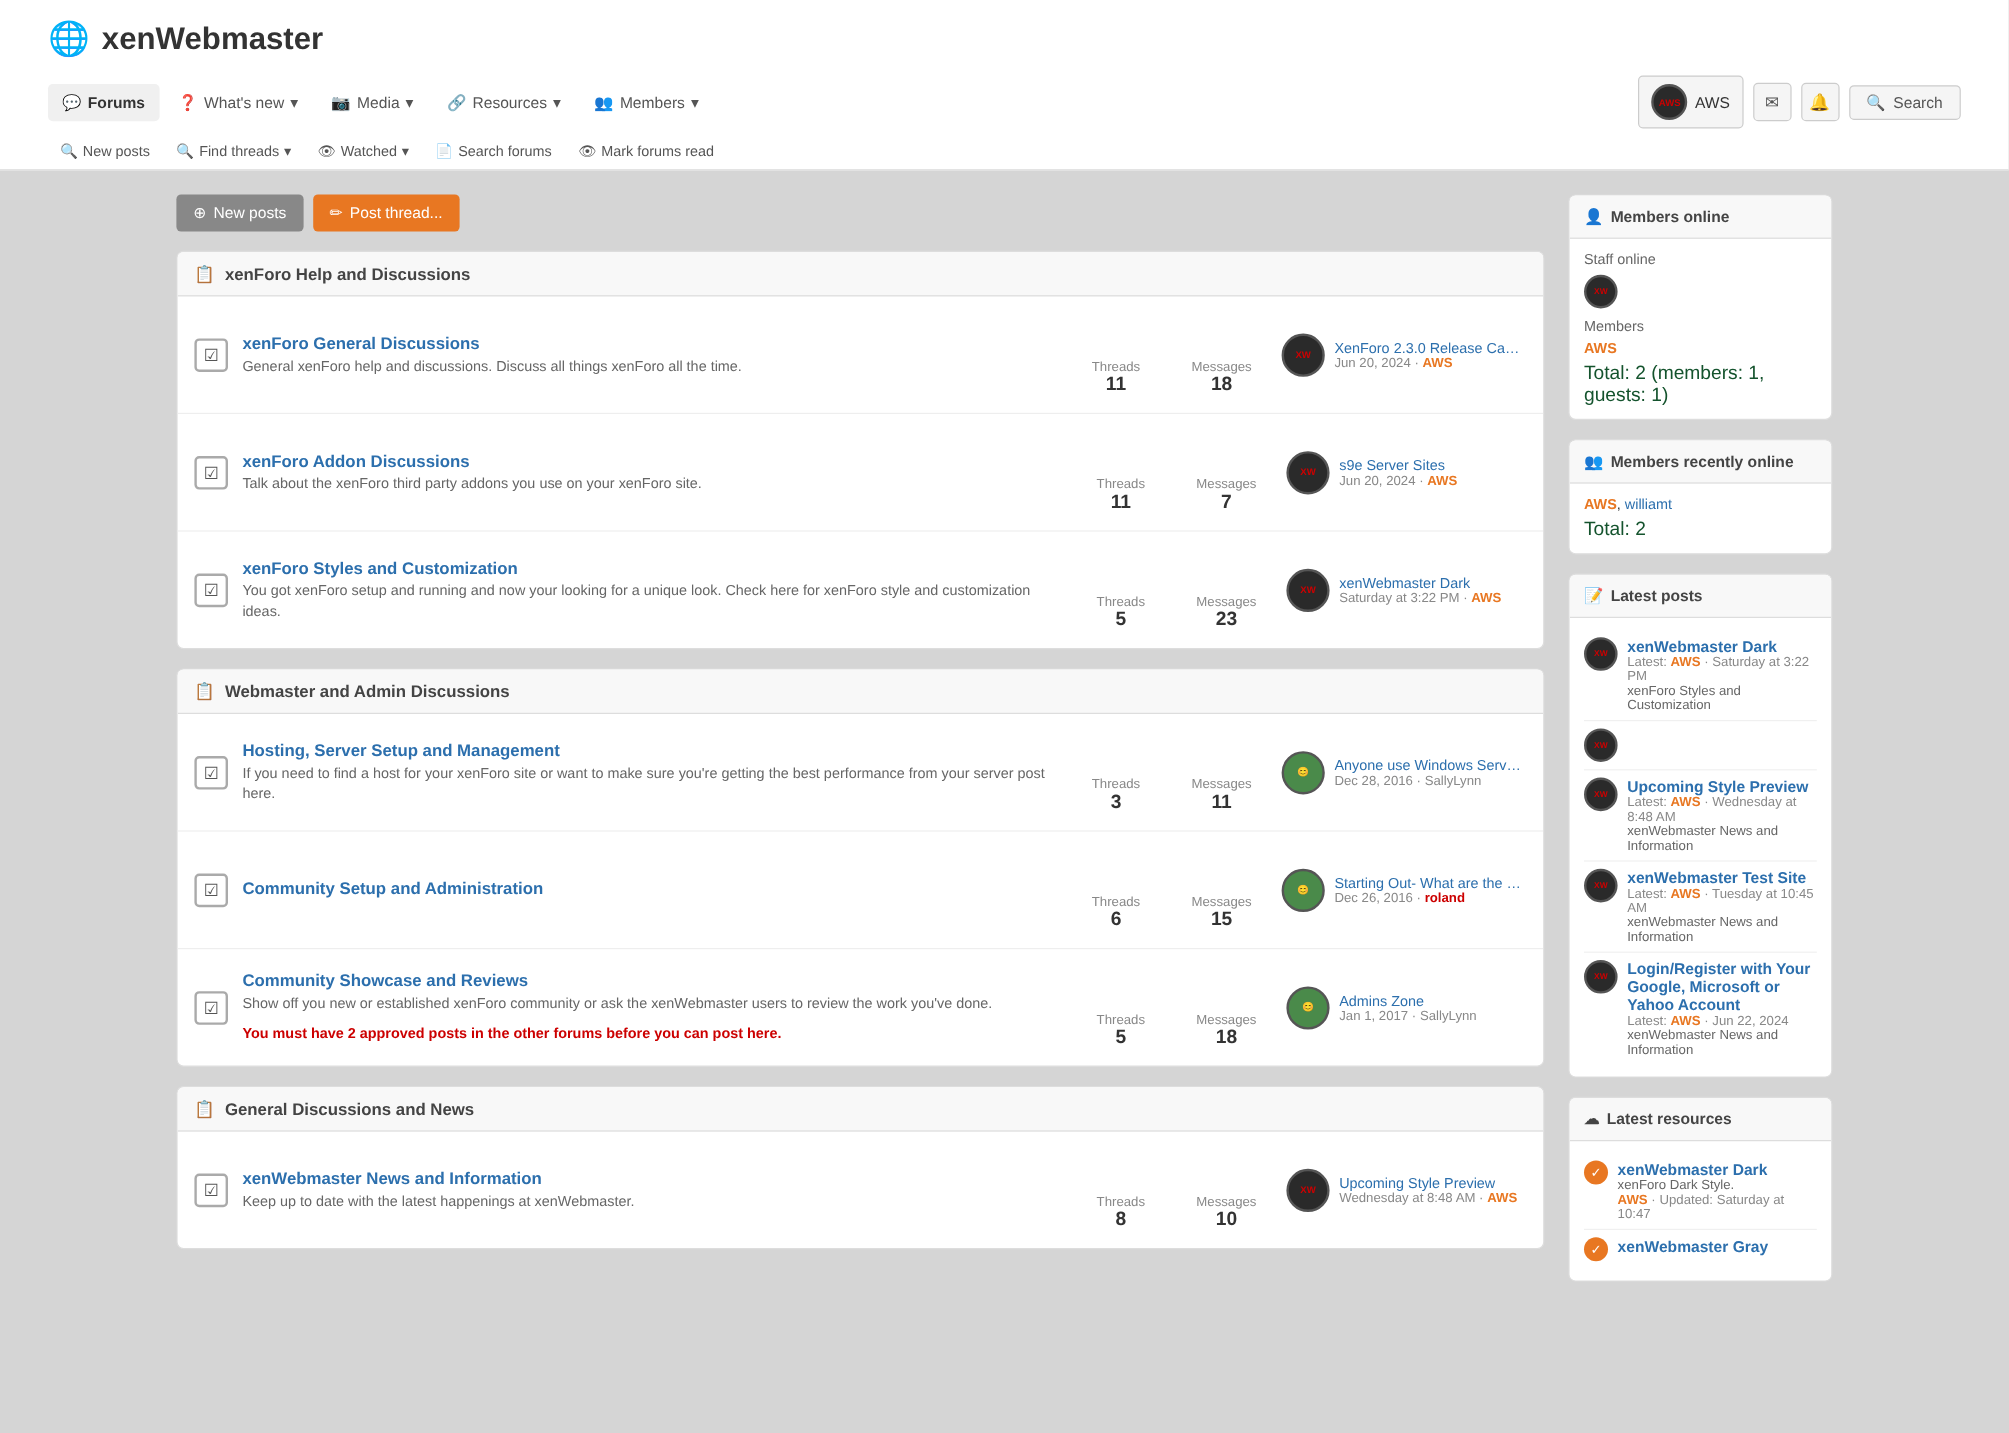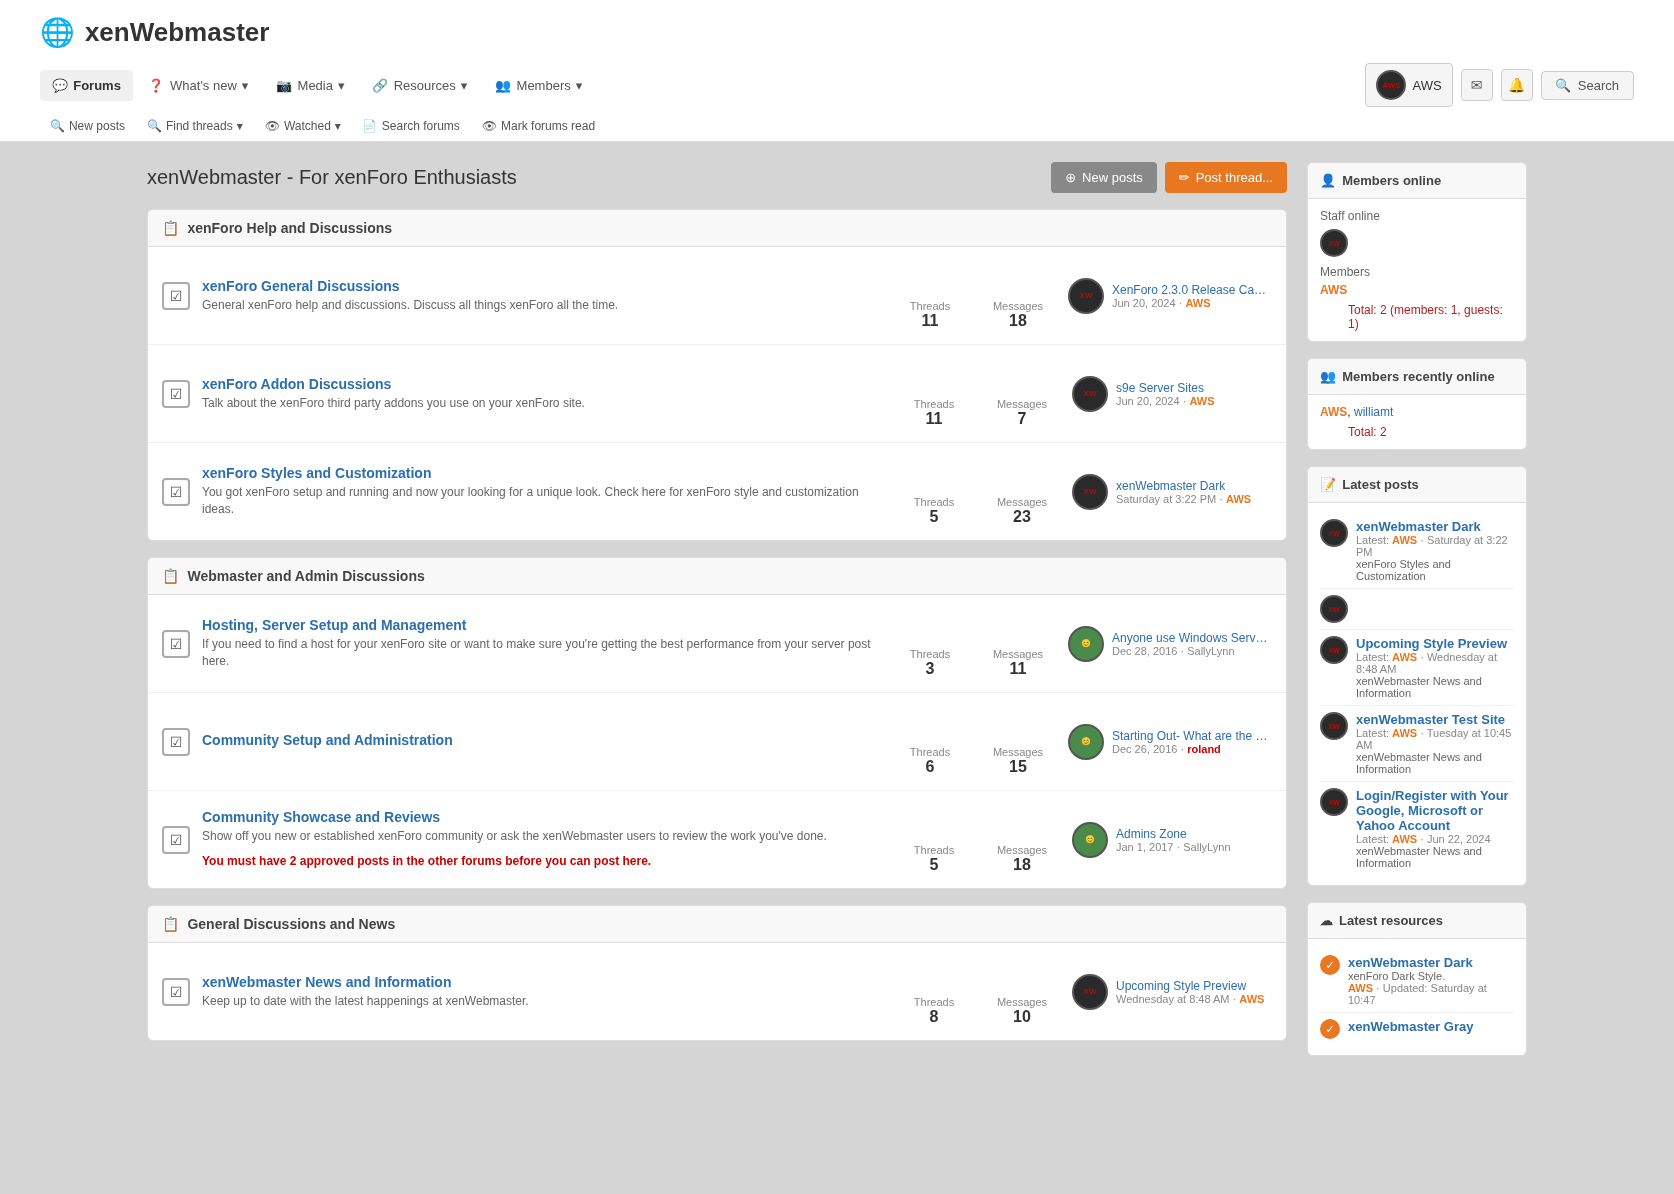--- a/index.html
+++ b/index.html
@@ -56,21 +56,21 @@
     .latest-title { color: #2c6fad; cursor: pointer; font-size: 12px; max-width: 160px; white-space: nowrap; overflow: hidden; text-overflow: ellipsis; }
     .latest-meta { color: #888; font-size: 11px; }
     .aws-link { color: #e87722; font-weight: bold; cursor: pointer; }
 
     
     .sidebar-box { background: #fff; border-radius: 6px; border: 1px solid #ddd; margin-bottom: 16px; overflow: hidden; }
     .sidebar-header { display: flex; align-items: center; gap: 6px; padding: 10px 12px; background: #f8f8f8; border-bottom: 1px solid #ddd; font-size: 13px; font-weight: bold; color: #444; }
     .sidebar-content { padding: 10px 12px; font-size: 12px; }
     .staff-online-label { font-size: 12px; color: #666; margin-bottom: 6px; }
     .members-label { font-size: 12px; color: #666; margin: 8px 0 4px; }
-    .total-line { font-size: 12px; color: #b91c1c; margin-top: 6px; margin-left: 28px; }
+    .total-line { font-size: 16px; color: #14532d; margin-top: 6px; }
     .sidebar-item-title { color: #2c6fad; cursor: pointer; font-weight: bold; font-size: 13px; }
     .sidebar-item-meta { color: #888; font-size: 11px; }
     .sidebar-item-sub { color: #666; font-size: 11px; }
     .sidebar-post-row { display: flex; align-items: flex-start; gap: 8px; padding: 6px 0; border-bottom: 1px solid #f0f0f0; }
     .sidebar-post-row:last-child { border-bottom: none; }
     .resource-row { display: flex; align-items: flex-start; gap: 8px; padding: 6px 0; border-bottom: 1px solid #f0f0f0; }
     .resource-row:last-child { border-bottom: none; }
     .resource-check { width: 20px; height: 20px; background: #e87722; border-radius: 50%; display: flex; align-items: center; justify-content: center; color: #fff; font-size: 11px; flex-shrink: 0; }
 
     
@@ -152,21 +152,20 @@
         <span>Mark forums read</span>
       </div>
     </div>
   </div>
 </div>
 
 <div class="main-container">
 
   <div class="content-area">
     <div class="page-title-row">
-      <h1 class="page-title">xenWebmaster - For xenForo Enthusiasts</h1>
       <div class="action-buttons">
         <button class="btn-new-posts">
           <span>⊕</span>
           <span>New posts</span>
         </button>
         <button class="btn-post-thread">
           <span>✏</span>
           <span>Post thread...</span>
         </button>
       </div>

